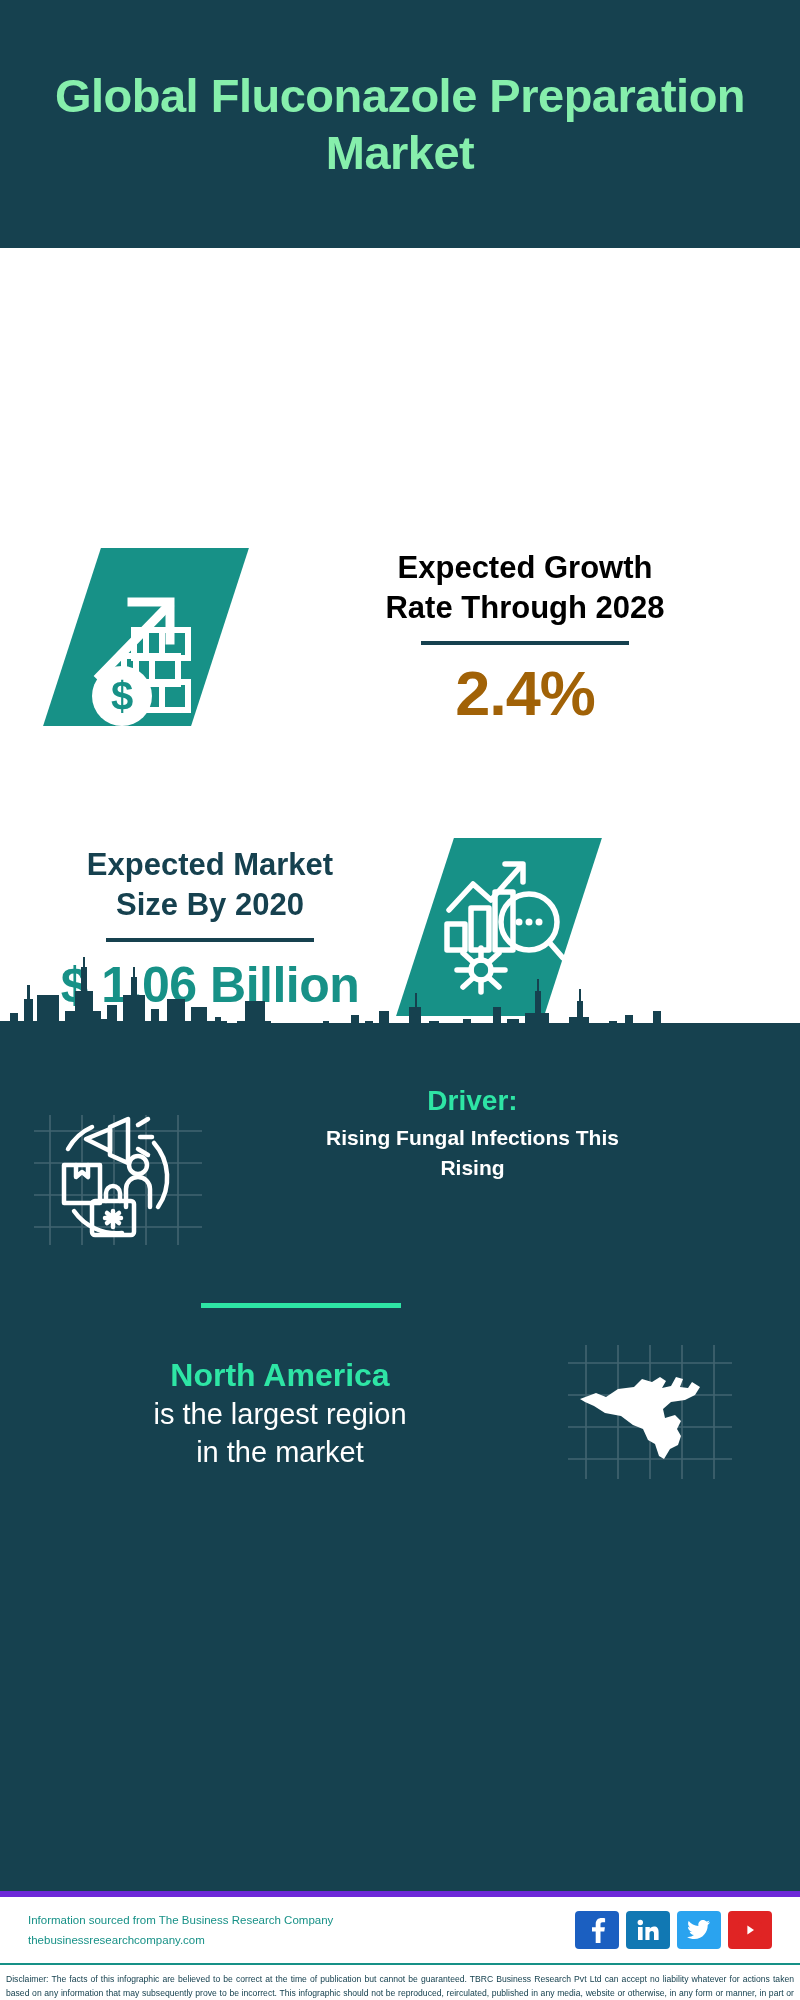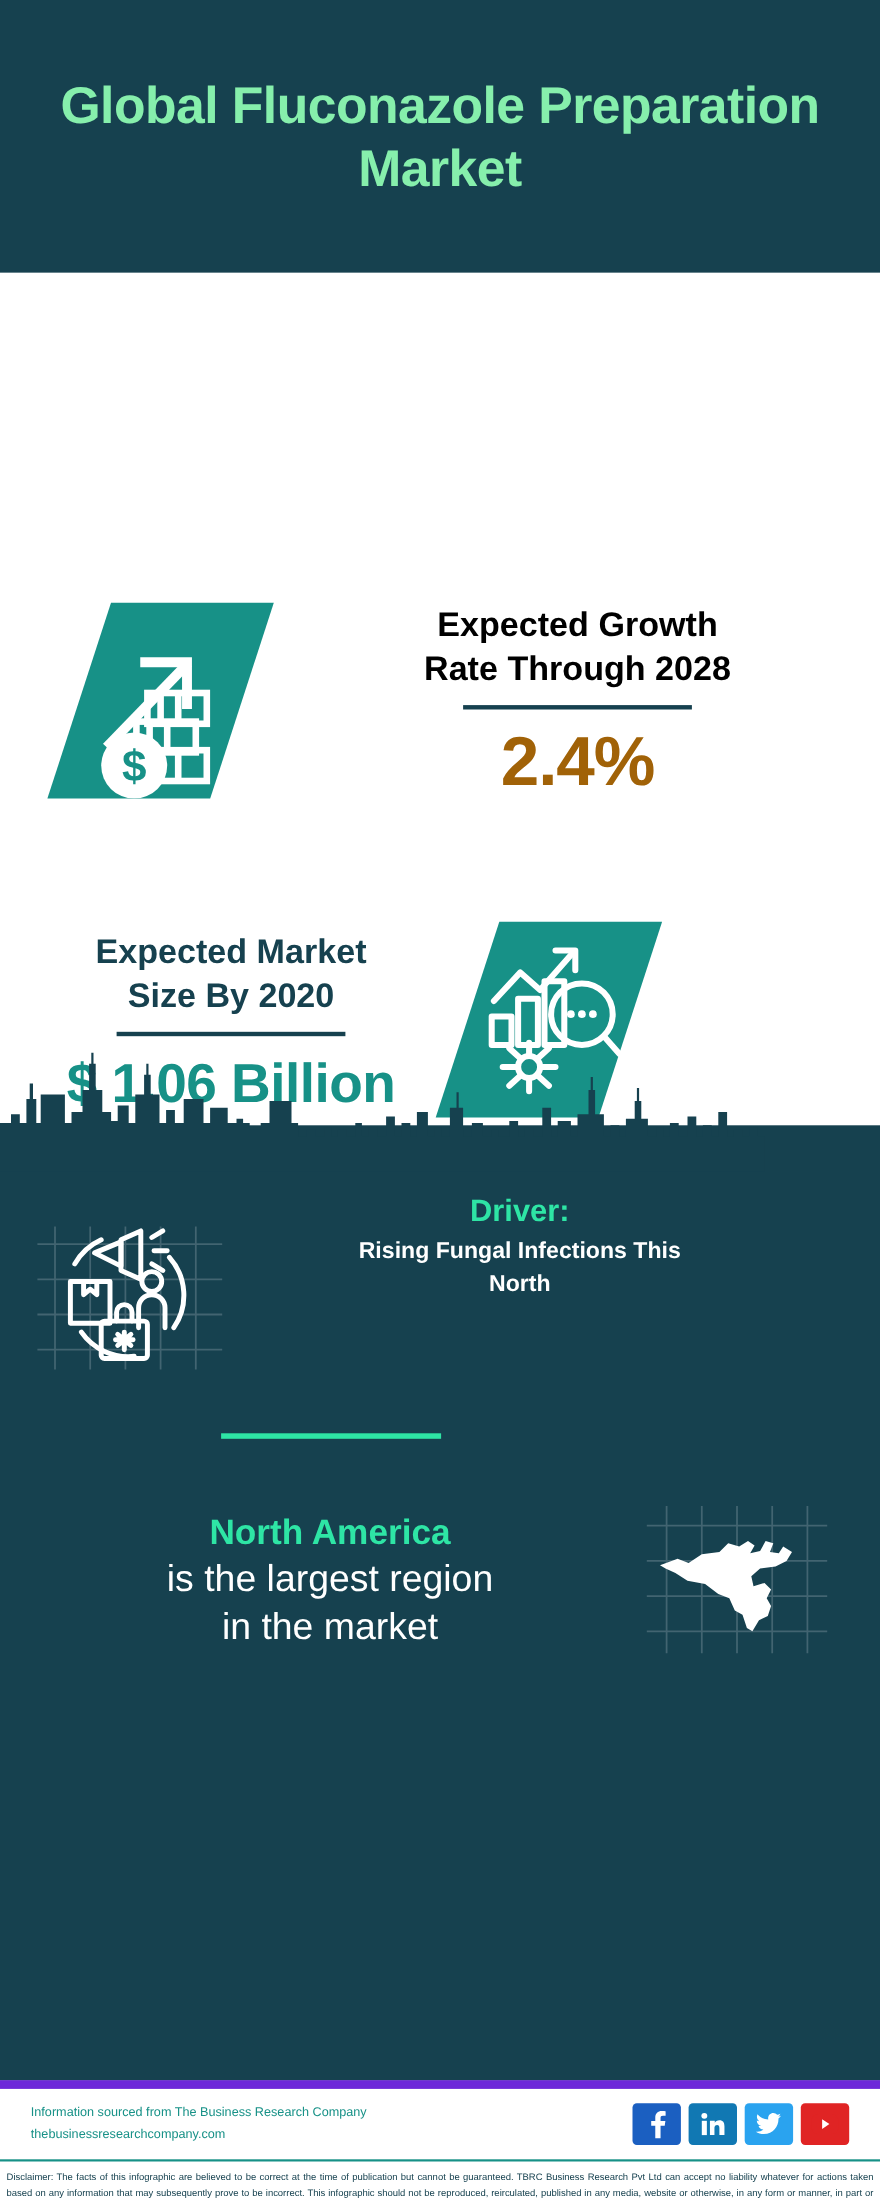--- a/index.html
+++ b/index.html
@@ -100,36 +100,36 @@
     color:#ffffff; font-size:21px; font-weight:bold;
     line-height:1.42; margin-top:6px;
   }
 
   .green-rule {
     position:absolute; top:280px; left:201px;
     width:200px; height:5px; background:#2ee5a5;
   }
 
   .region-wrap {
-    position:absolute; top:338px; left:0; width:800px;
-    display:flex; align-items:center;justify-content:center;
+    position:absolute; top:314px; left:0; width:800px;
+    display:flex; align-items:center;
   }
   .region-body { width:560px; text-align:center; }
   .region-name {
     color:#2ee5a5; font-size:32px; font-weight:bold;
   }
   .region-sub {
-    color:#ffffff; font-size:34px; line-height:1.28; margin-top:2px;
+    color:#ffffff; font-size:29px; line-height:1.28; margin-top:2px;
   }
   .region-icon { width:200px; flex:none; }
 
   
   .footer {
     background:#ffffff;
-    border-top:8px solid #6d28d9;
+    border-top:6px solid #6d28d9;
     height:72px;
     display:flex; align-items:center; padding:0 28px;
   }
   .attrib { flex:1; }
   .attrib div {
     color:#179187; font-size:11.5px; line-height:1.75;
   }
   .socials { display:flex; gap:7px; align-items:center; }
   .soc {
     width:44px; height:38px; border-radius:4px;
@@ -254,21 +254,21 @@
           <rect x="62" y="98" width="42" height="34" rx="3"></rect>
           <path d="M76 98 v-8 a7 7 0 0 1 14 0 v8"></path>
           <path d="M83 108 v16 M75 115 h16 M77 110 l12 10 M89 110 l-12 10"></path>
         </g>
       </svg>
     </div>
     <div class="driver-body">
       <div class="driver-label">Driver:</div>
       <div class="driver-text">
         <div>Rising Fungal Infections This</div>
-        <div>North</div>
+        <div>Rising</div>
       </div>
     </div>
   </div>
 
   <div class="green-rule"></div>
 
   <div class="region-wrap">
     <div class="region-body">
       <div class="region-name">North America</div>
       <div class="region-sub">

